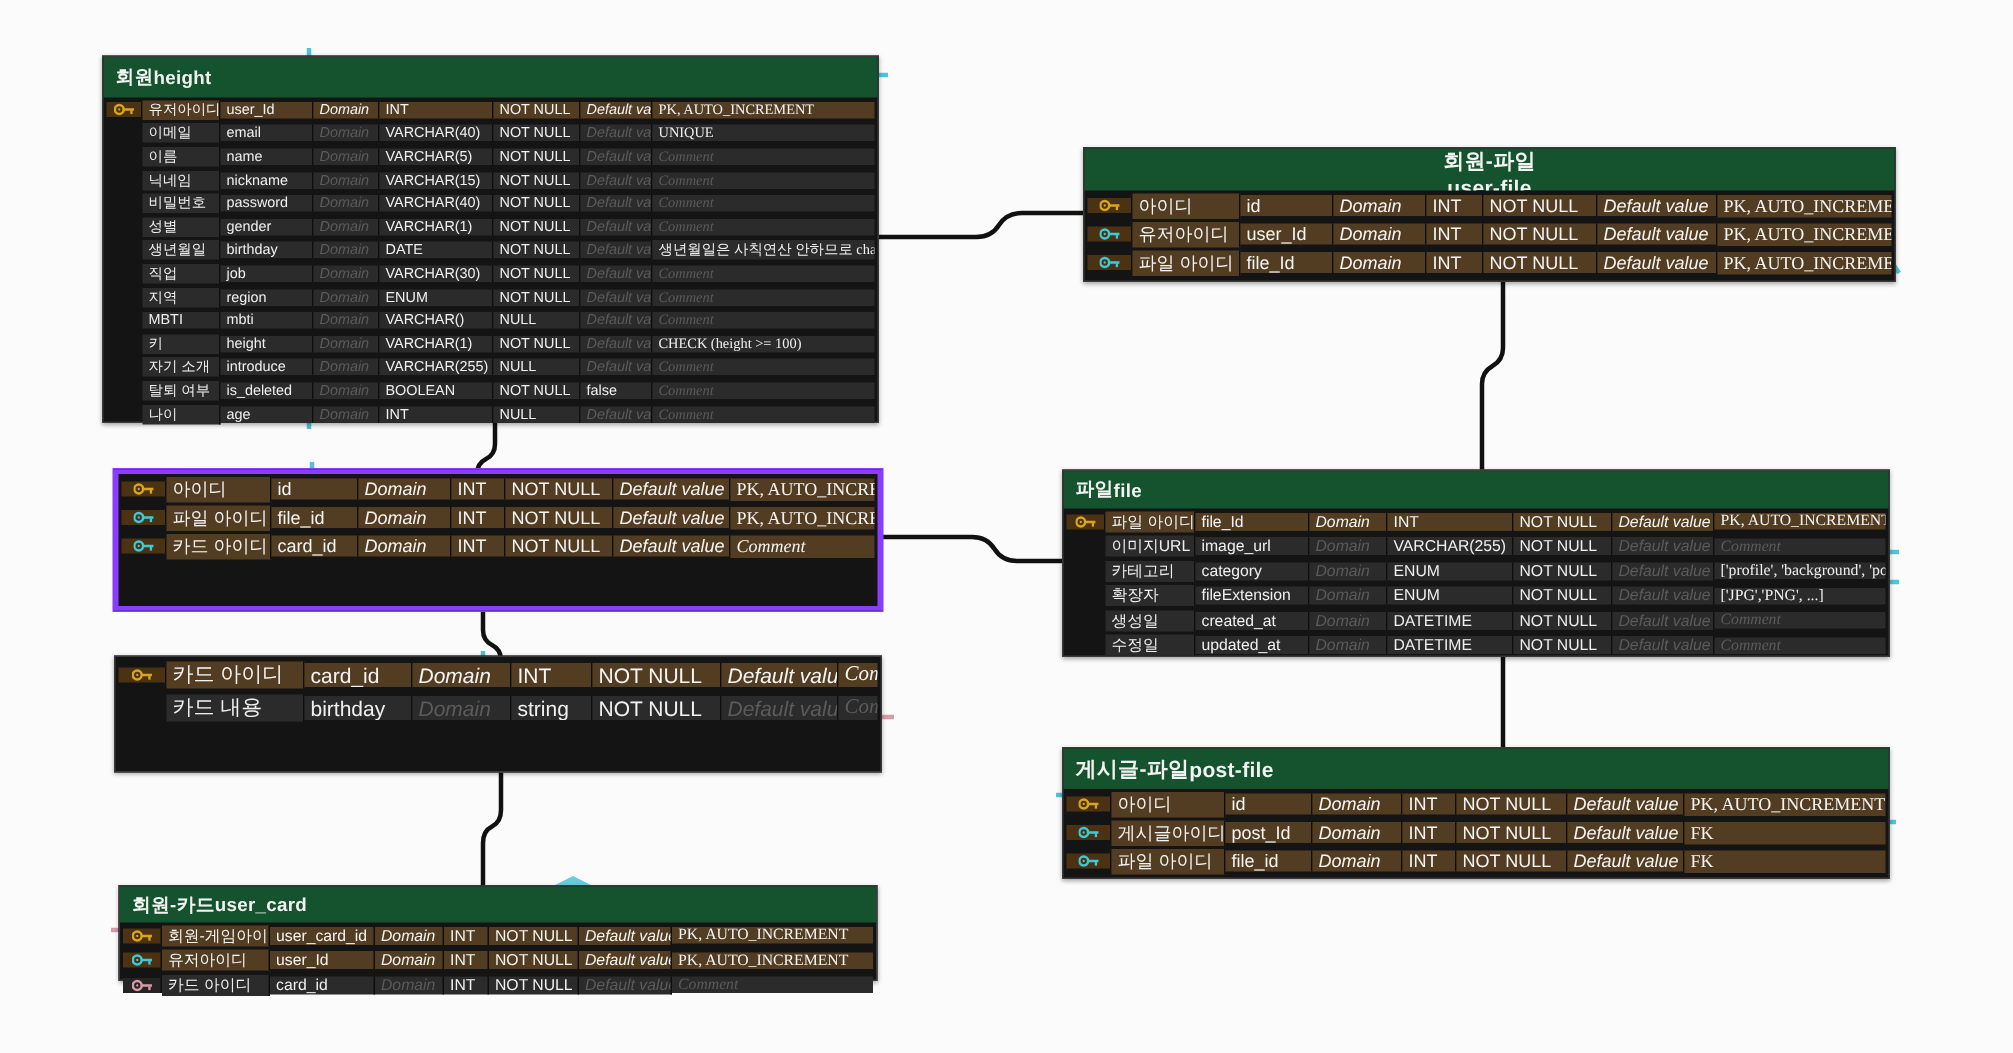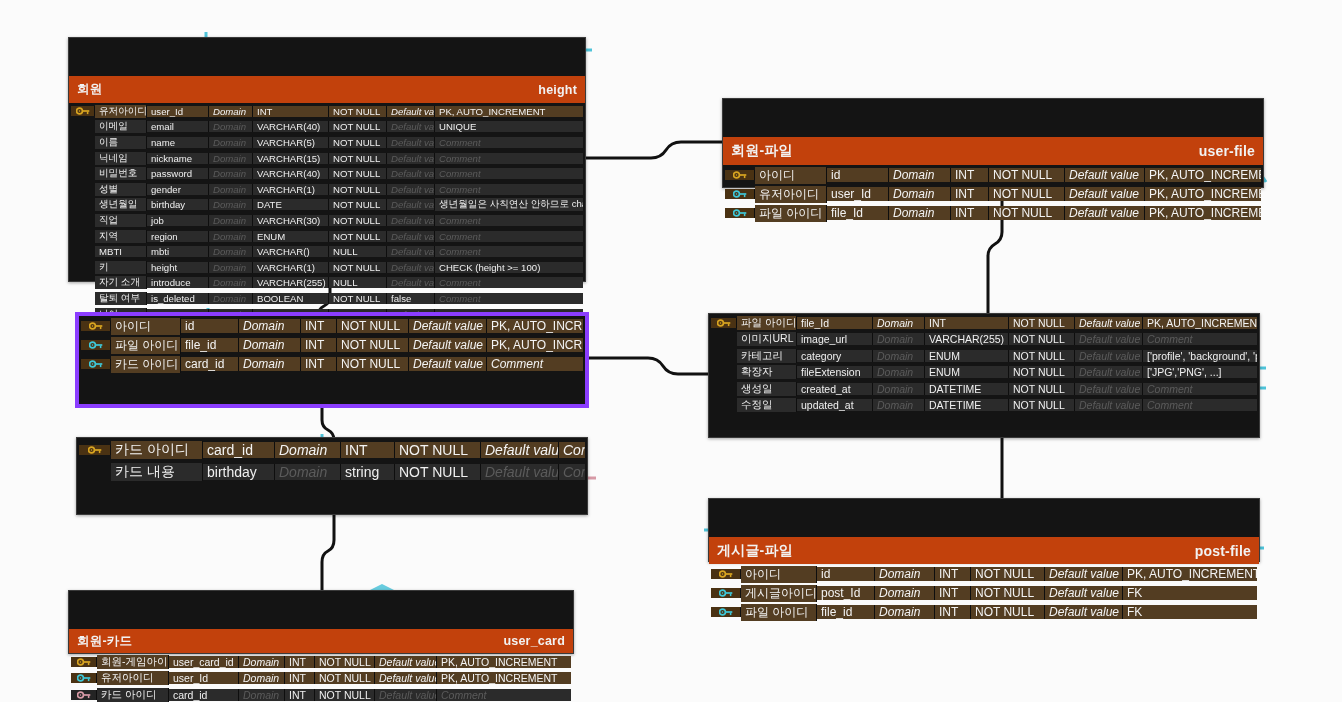--- a/index.html
+++ b/index.html
@@ -19,43 +19,42 @@
     background:#141414;
     border:1px solid #3a3a3a;
     box-sizing:border-box;
     box-shadow:0 1px 3px rgba(0,0,0,.35);
   }
   .tbl.selected{
     border:3px solid #8b3dff;
     box-shadow:0 0 0 1px #8b3dff;
   }
   .tbl-head{
-    display:flex;align-items:center;justify-content:space-between;
-    background:#c2410c;
+    display:flex;align-items:center;justify-content:flex-start;
+    background:#14532d;
     color:#f2f2f2;
     padding:0 8px;
     box-sizing:border-box;
     overflow:hidden;
     white-space:nowrap;
-    margin-top:38px;
   }
   .tbl-head .t-ko{font-weight:bold;letter-spacing:.2px;}
   .tbl-head .t-en{font-weight:bold;letter-spacing:.2px;}
 
   .rows{padding:0 2px 2px 2px;}
   .row{display:flex;align-items:center;margin-top:1px;}
   .cell{
     box-sizing:border-box;
     display:flex;align-items:center;
     padding:0 4px;
     white-space:nowrap;
     overflow:hidden;
     border-right:1px solid #0e0e0e;
   }
-  .cell:last-child{border-right:none;}
+  .cell:last-child{border-right:none;font-family:Liberation Serif, serif;}
 
   
   .row.pk .cell{background:#533d22;color:#f4f4f4;}
   .row.plain .cell{background:#2b2b2b;color:#f0f0f0;}
   .c-key{justify-content:center;padding:0;}
   .row.pk .c-key{background:#4a3213;}
   .row.plain .c-key{background:#242424;}
 
   .muted{color:#6e6257;font-style:italic;}
   .row.plain .muted{color:#5b5b5b;font-style:italic;}
@@ -72,21 +71,21 @@
   #users .c-ko{width:52px;}
   #users .c-name{width:62px;}
   #users .c-dom{width:44px;}
   #users .c-type{width:76px;}
   #users .c-null{width:58px;}
   #users .c-def{width:48px;}
   #users .c-cmt{flex:1;}
 
   
   #userfile{left:722px;top:98px;width:542px;height:90px;}
-  #userfile .tbl-head{height:28px;font-size:14px;}
+  #userfile .tbl-head{height:28px;font-size:14px;flex-direction:column;}
   #userfile .row{height:18px;}
   #userfile .cell{font-size:12px;}
   #userfile .c-key{width:30px;}
   #userfile .c-ko{width:72px;}
   #userfile .c-name{width:62px;}
   #userfile .c-dom{width:62px;}
   #userfile .c-type{width:38px;}
   #userfile .c-null{width:76px;}
   #userfile .c-def{width:80px;}
   #userfile .c-cmt{flex:1;}
@@ -113,21 +112,21 @@
   #card .c-key{width:32px;}
   #card .c-ko{width:92px;}
   #card .c-name{width:72px;}
   #card .c-dom{width:66px;}
   #card .c-type{width:54px;}
   #card .c-null{width:86px;}
   #card .c-def{width:78px;}
   #card .c-cmt{flex:1;}
 
   
-  #usercard{left:68px;top:590px;width:506px;height:64px;}
+  #usercard{left:79px;top:590px;width:506px;height:64px;}
   #usercard .tbl-head{height:24px;font-size:12.5px;}
   #usercard .row{height:15.5px;}
   #usercard .cell{font-size:10.5px;}
   #usercard .c-key{width:26px;}
   #usercard .c-ko{width:72px;}
   #usercard .c-name{width:70px;}
   #usercard .c-dom{width:46px;}
   #usercard .c-type{width:30px;}
   #usercard .c-null{width:60px;}
   #usercard .c-def{width:62px;}
@@ -141,21 +140,21 @@
   #file .c-key{width:26px;}
   #file .c-ko{width:60px;}
   #file .c-name{width:76px;}
   #file .c-dom{width:52px;}
   #file .c-type{width:84px;}
   #file .c-null{width:66px;}
   #file .c-def{width:68px;}
   #file .c-cmt{flex:1;}
 
   
-  #postfile{left:708px;top:498px;width:552px;height:64px;}
+  #postfile{left:708px;top:498px;width:552px;height:88px;}
   #postfile .tbl-head{height:27px;font-size:14px;}
   #postfile .row{height:18px;}
   #postfile .cell{font-size:12px;}
   #postfile .c-key{width:30px;}
   #postfile .c-ko{width:76px;}
   #postfile .c-name{width:58px;}
   #postfile .c-dom{width:60px;}
   #postfile .c-type{width:36px;}
   #postfile .c-null{width:74px;}
   #postfile .c-def{width:78px;}
@@ -561,20 +560,24 @@
           <div class="cell c-dom muted">Domain</div>
           <div class="cell c-type">INT</div>
           <div class="cell c-null">NOT NULL</div>
           <div class="cell c-def muted">Default value</div>
           <div class="cell c-cmt muted">Comment</div>
         </div>
       </div>
   </div>
 
   <div class="tbl" id="file">
+    <div class="tbl-head">
+      <span class="t-ko">파일</span>
+      <span class="t-en">file</span>
+    </div>
     <div class="rows">
         <div class="row pk">
           <div class="cell c-key">
             <svg class="keyico" width="14" height="10" viewBox="0 0 20 12">
               <circle cx="5" cy="6" r="4.2" fill="none" stroke="#d9a520" stroke-width="2.4"></circle>
               <circle cx="5" cy="6" r="1.1" fill="#d9a520"></circle>
               <rect x="9" y="4.8" width="10" height="2.4" fill="#d9a520"></rect>
               <rect x="15.5" y="6.8" width="2.2" height="3.6" fill="#d9a520"></rect>
             </svg>
           </div>

